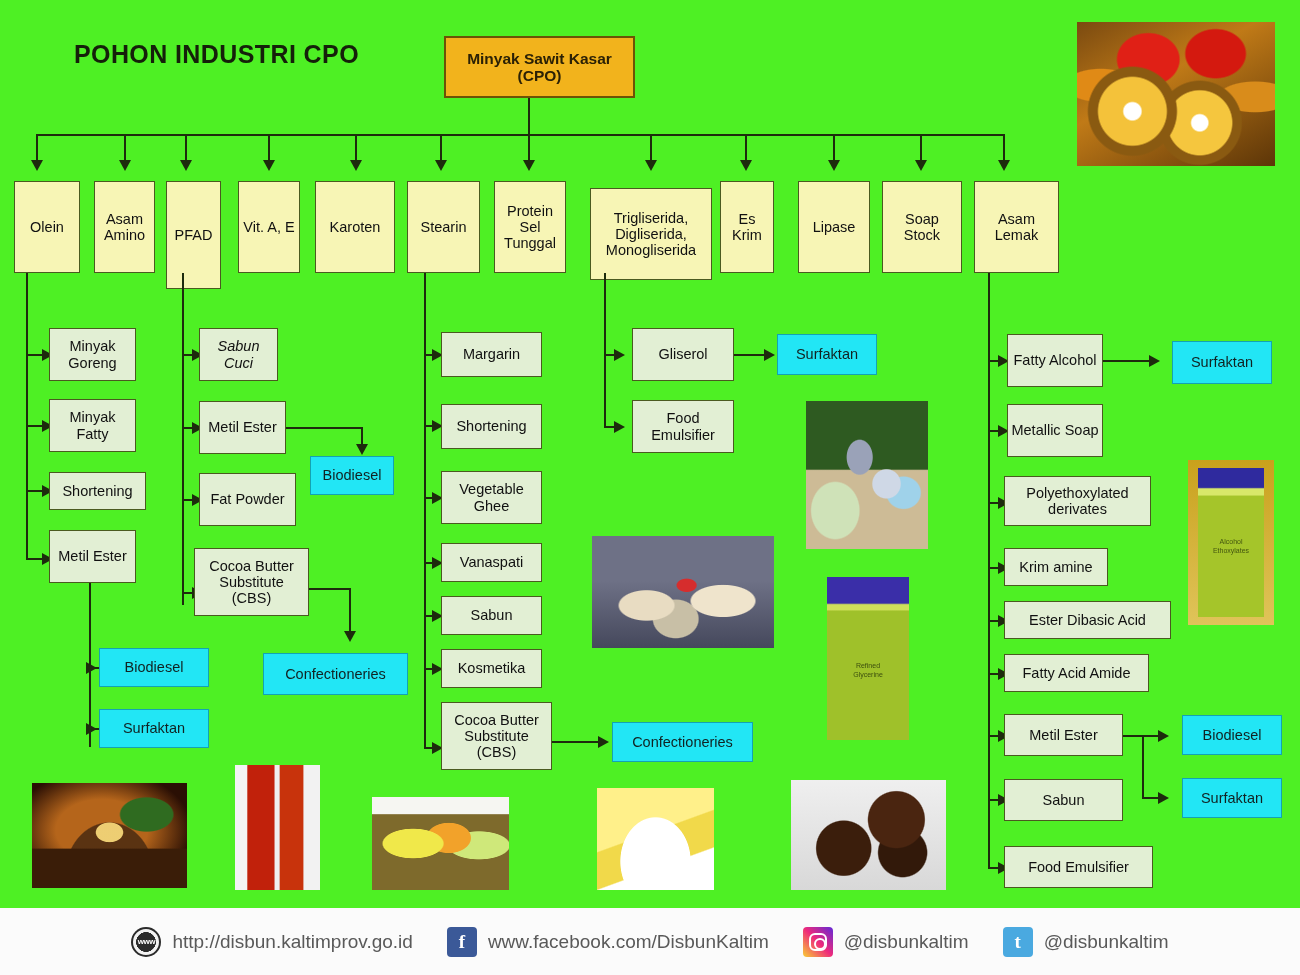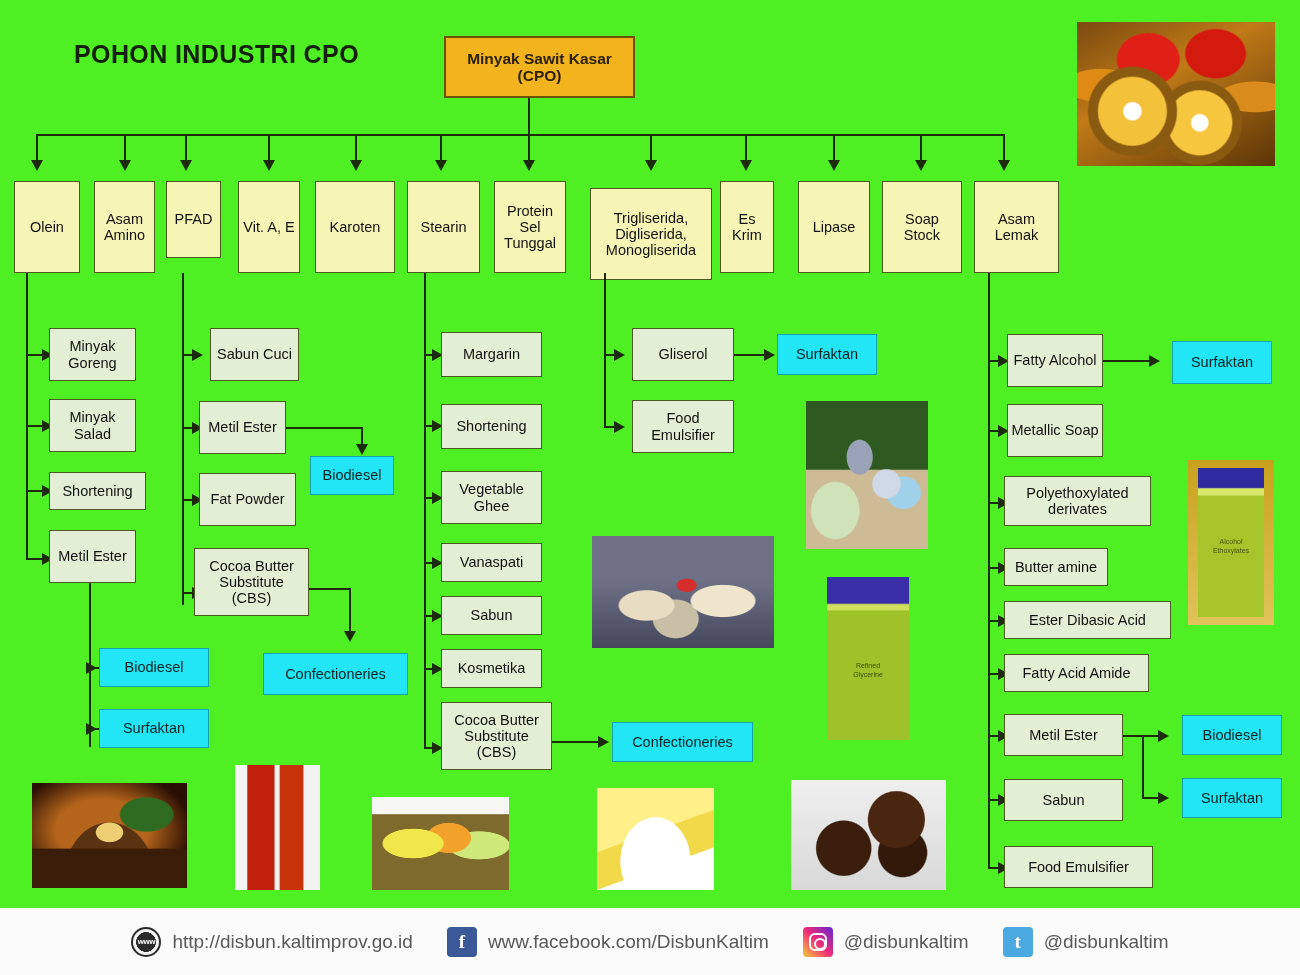--- a/index.html
+++ b/index.html
@@ -181,21 +181,21 @@
     <div class="arw arw-d" style="left:998px;top:160px;"></div>
 
     <div class="box lvl1" style="left:14px;top:181px;width:66px;height:92px;">
       <span>Olein</span>
       </div>
 
     <div class="box lvl1" style="left:94px;top:181px;width:61px;height:92px;">
       <span>Asam Amino</span>
       </div>
 
-    <div class="box lvl1" style="left:166px;top:181px;width:55px;height:77px;">
+    <div class="box lvl1" style="left:166px;top:181px;width:55px;height:108px;">
       <span>PFAD</span>
       </div>
 
     <div class="box lvl1" style="left:238px;top:181px;width:62px;height:92px;">
       <span>Vit. A, E</span>
       </div>
 
     <div class="box lvl1" style="left:315px;top:181px;width:80px;height:92px;">
       <span>Karoten</span>
       </div>
@@ -235,21 +235,21 @@
     <div class="arw arw-r" style="left:42px;top:420px;"></div>
     <div class="ln hl" style="left:26px;top:490px;width:20px;"></div>
     <div class="arw arw-r" style="left:42px;top:485px;"></div>
     <div class="ln hl" style="left:26px;top:558px;width:20px;"></div>
     <div class="arw arw-r" style="left:42px;top:553px;"></div>
 
     <div class="box lvl2" style="left:49px;top:328px;width:87px;height:53px;flex-direction:column;">
       <span>Minyak Goreng</span>
       </div>
     <div class="box lvl2" style="left:49px;top:399px;width:87px;height:53px;">
-      <span>Minyak Salad</span>
+      <span>Minyak Fatty</span>
       </div>
     <div class="box lvl2" style="left:49px;top:472px;width:97px;height:38px;">
       <span>Shortening</span>
       </div>
     <div class="box lvl2" style="left:49px;top:530px;width:87px;height:53px;">
       <span>Metil Ester</span>
       </div>
 
     <div class="ln vl" style="left:89px;top:583px;height:164px;"></div>
     <div class="ln hl" style="left:89px;top:667px;width:18px;"></div>
@@ -267,21 +267,21 @@
     <div class="ln vl" style="left:182px;top:273px;height:332px;"></div>
     <div class="ln hl" style="left:182px;top:354px;width:14px;"></div>
     <div class="arw arw-r" style="left:192px;top:349px;"></div>
     <div class="ln hl" style="left:182px;top:427px;width:14px;"></div>
     <div class="arw arw-r" style="left:192px;top:422px;"></div>
     <div class="ln hl" style="left:182px;top:499px;width:14px;"></div>
     <div class="arw arw-r" style="left:192px;top:494px;"></div>
     <div class="ln hl" style="left:182px;top:592px;width:14px;"></div>
     <div class="arw arw-r" style="left:192px;top:587px;"></div>
 
-    <div class="box lvl2" style="left:210px;top:328px;width:89px;height:53px;">
+    <div class="box lvl2" style="left:199px;top:328px;width:79px;height:53px;font-style:italic;">
       <span>Sabun Cuci</span>
       </div>
     <div class="box lvl2" style="left:199px;top:401px;width:87px;height:53px;">
       <span>Metil Ester</span>
       </div>
     <div class="box lvl2" style="left:199px;top:473px;width:97px;height:53px;">
       <span>Fat Powder</span>
       </div>
     <div class="box lvl2" style="left:194px;top:548px;width:115px;height:68px;">
       <span>Cocoa Butter Substitute (CBS)</span>
@@ -387,21 +387,21 @@
     <div class="box lvl2" style="left:1007px;top:334px;width:96px;height:53px;">
       <span>Fatty Alcohol</span>
       </div>
     <div class="box lvl2" style="left:1007px;top:404px;width:96px;height:53px;align-items:center;">
       <span>Metallic Soap</span>
       </div>
     <div class="box lvl2" style="left:1004px;top:476px;width:147px;height:50px;">
       <span>Polyethoxylated derivates</span>
       </div>
     <div class="box lvl2" style="left:1004px;top:548px;width:104px;height:38px;">
-      <span>Butter amine</span>
+      <span>Krim amine</span>
       </div>
     <div class="box lvl2" style="left:1004px;top:601px;width:167px;height:38px;justify-content:center;">
       <span>Ester Dibasic Acid</span>
       </div>
     <div class="box lvl2" style="left:1004px;top:654px;width:145px;height:38px;">
       <span>Fatty Acid Amide</span>
       </div>
     <div class="box lvl2" style="left:1004px;top:714px;width:119px;height:42px;">
       <span>Metil Ester</span>
       </div>

